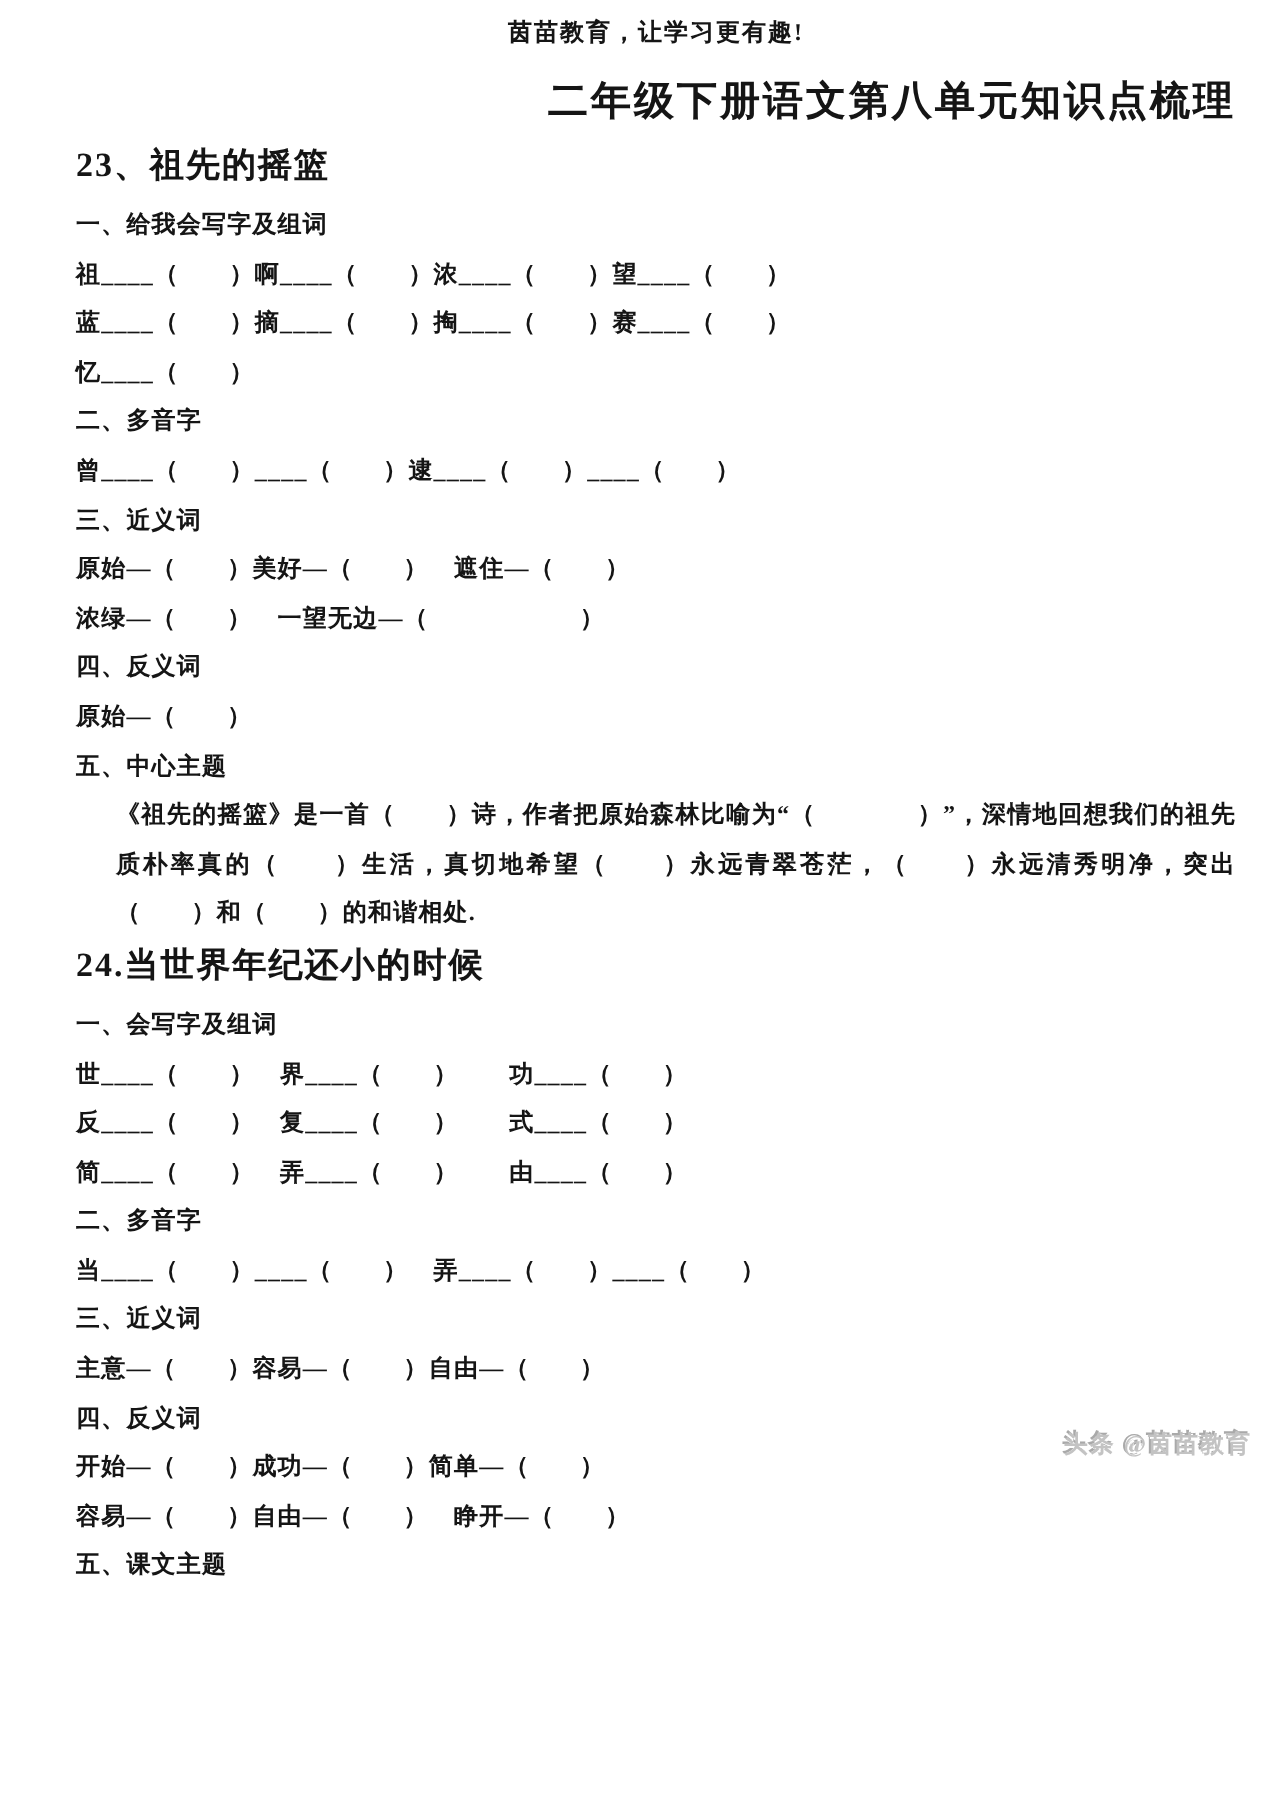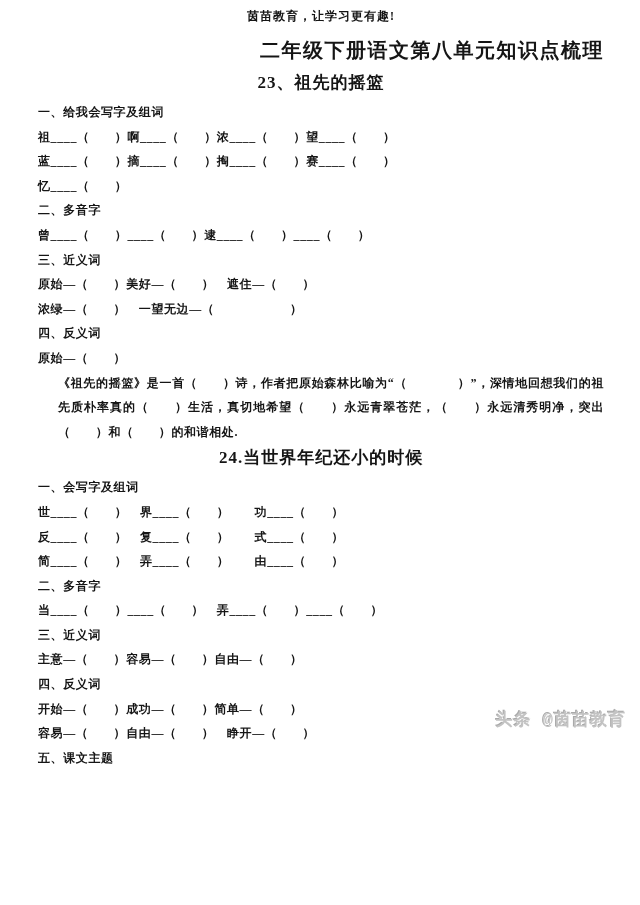--- a/index.html
+++ b/index.html
@@ -14,65 +14,63 @@
     height:905px;
     overflow:hidden;
     background:var(--bg);
     font-family:"Liberation Serif","DejaVu Serif",serif;
     color:var(--text);
   }
   .page{
     box-sizing:border-box;
     width:640px;
     height:743px;
-    padding:6px 36px 0 38px;
+    padding:6px 22px 0 38px;
     position:relative;
   }
   .top-note{
     font-size:12px;
     font-weight:700;
     text-align:center;
     letter-spacing:1px;
     margin:2px 0 12px 0;
   }
   .main-title{
     font-size:20px;
     font-weight:700;
     text-align:right;
     letter-spacing:1.5px;
     margin:0 0 7px 0;
   }
   .lesson-title{
     font-size:17px;
     font-weight:700;
-    text-align:center;
     letter-spacing:1px;
     margin:2px 0 6px 0;
   }
   .block{
     font-size:12px;
     font-weight:700;
     line-height:24.6px;
     letter-spacing:0.6px;
     white-space:normal;
   }
   .block.paragraph{
     text-align:justify;
     margin-left:20px;
   }
   .footer-watermark{
     position:absolute;
     right:14px;
     bottom:12px;
-    font-size:17px;
+    font-size:12px;
     font-weight:700;
     letter-spacing:1px;
     color:var(--watermark);
     text-shadow:1px 1px 0 #ffffff, -1px -1px 0 #a9a9a9;
-    font-family:Liberation Mono, monospace;
   }
 </style>
 </head>
 <body>
 
 <div class="page">
   <div class="top-note">茵苗教育，让学习更有趣!</div>
 
   <h1 class="main-title">二年级下册语文第八单元知识点梳理</h1>
 
@@ -83,20 +81,21 @@
         <div class="block line">祖____（　　）啊____（　　）浓____（　　）望____（　　）</div>
         <div class="block line">蓝____（　　）摘____（　　）掏____（　　）赛____（　　）</div>
         <div class="block line">忆____（　　）</div>
         <div class="block heading">二、多音字</div>
         <div class="block line">曾____（　　）____（　　）逮____（　　）____（　　）</div>
         <div class="block heading">三、近义词</div>
         <div class="block line">原始—（　　）美好—（　　）　遮住—（　　）</div>
         <div class="block line">浓绿—（　　）　一望无边—（　　　　　　）</div>
         <div class="block heading">四、反义词</div>
         <div class="block line">原始—（　　）</div>
+        <div class="block heading">五、中心主题</div>
         <div class="block paragraph">《祖先的摇篮》是一首（　　）诗，作者把原始森林比喻为“（　　　　）”，深情地回想我们的祖先质朴率真的（　　）生活，真切地希望（　　）永远青翠苍茫，（　　）永远清秀明净，突出（　　）和（　　）的和谐相处.</div>
       </section>
       <section class="lesson">
         <h2 class="lesson-title">24.当世界年纪还小的时候</h2>
         <div class="block heading">一、会写字及组词</div>
         <div class="block line">世____（　　）　界____（　　）　　功____（　　）</div>
         <div class="block line">反____（　　）　复____（　　）　　式____（　　）</div>
         <div class="block line">简____（　　）　弄____（　　）　　由____（　　）</div>
         <div class="block heading">二、多音字</div>
         <div class="block line">当____（　　）____（　　）　弄____（　　）____（　　）</div>

